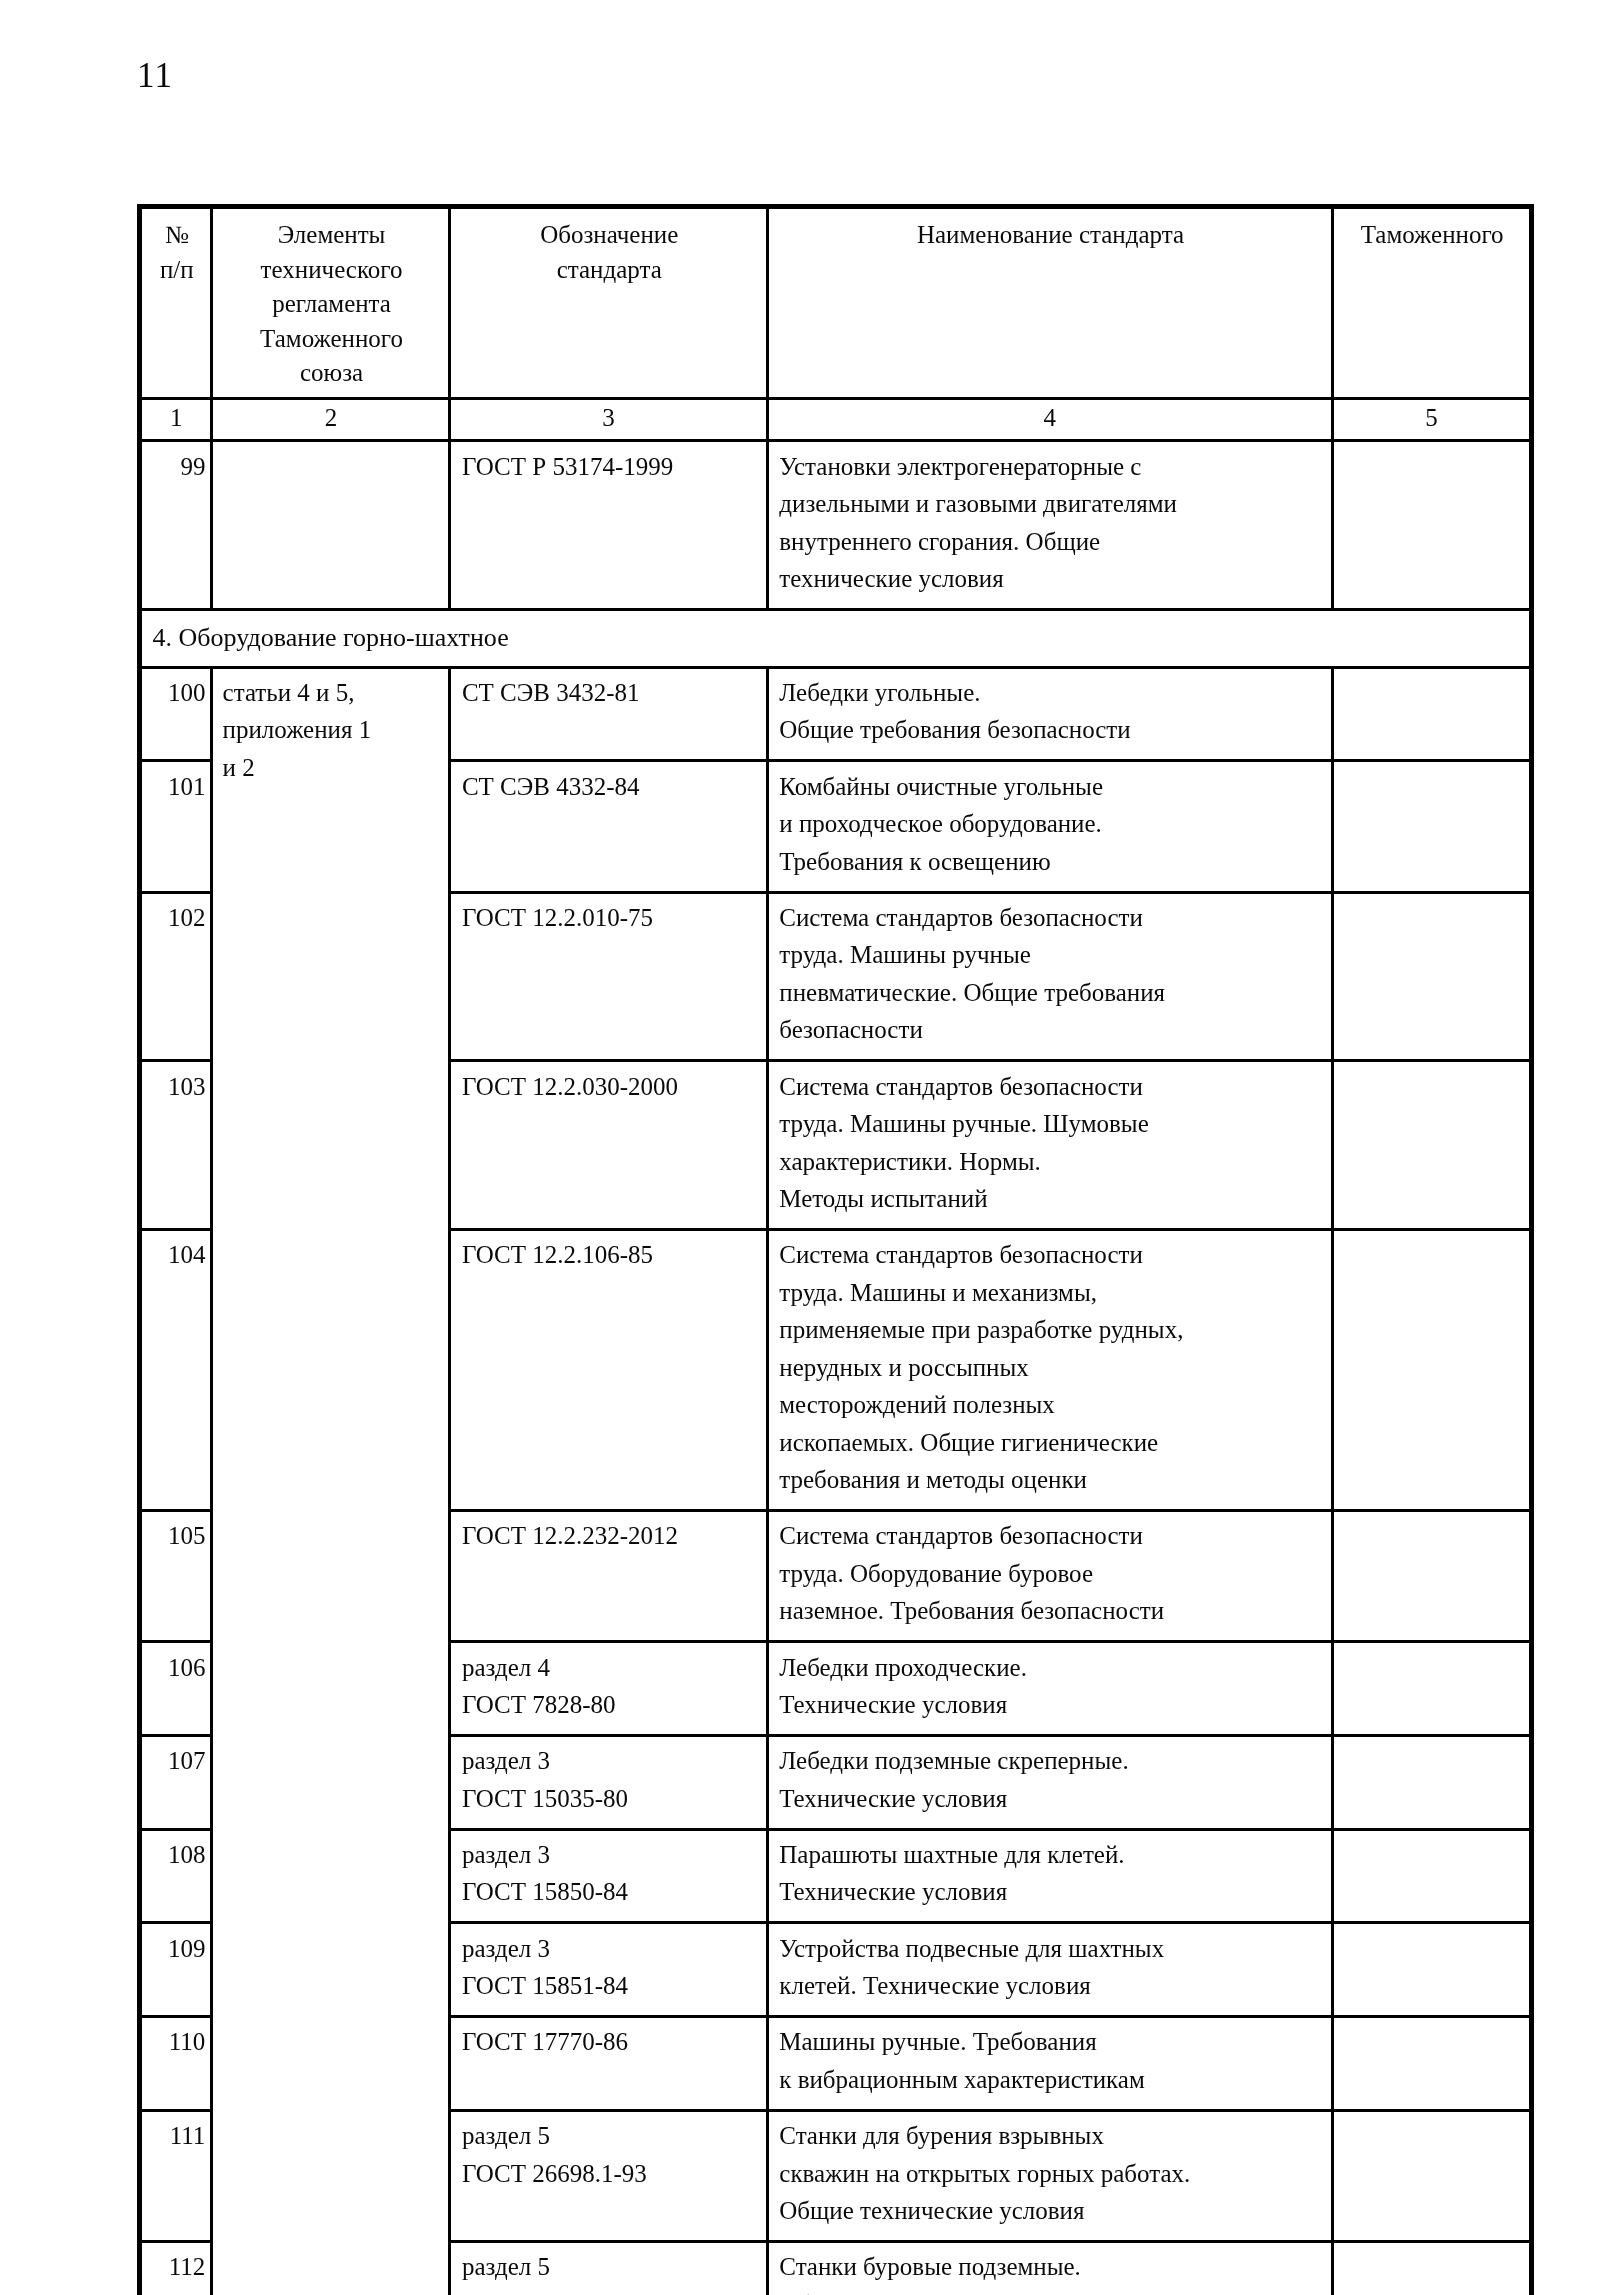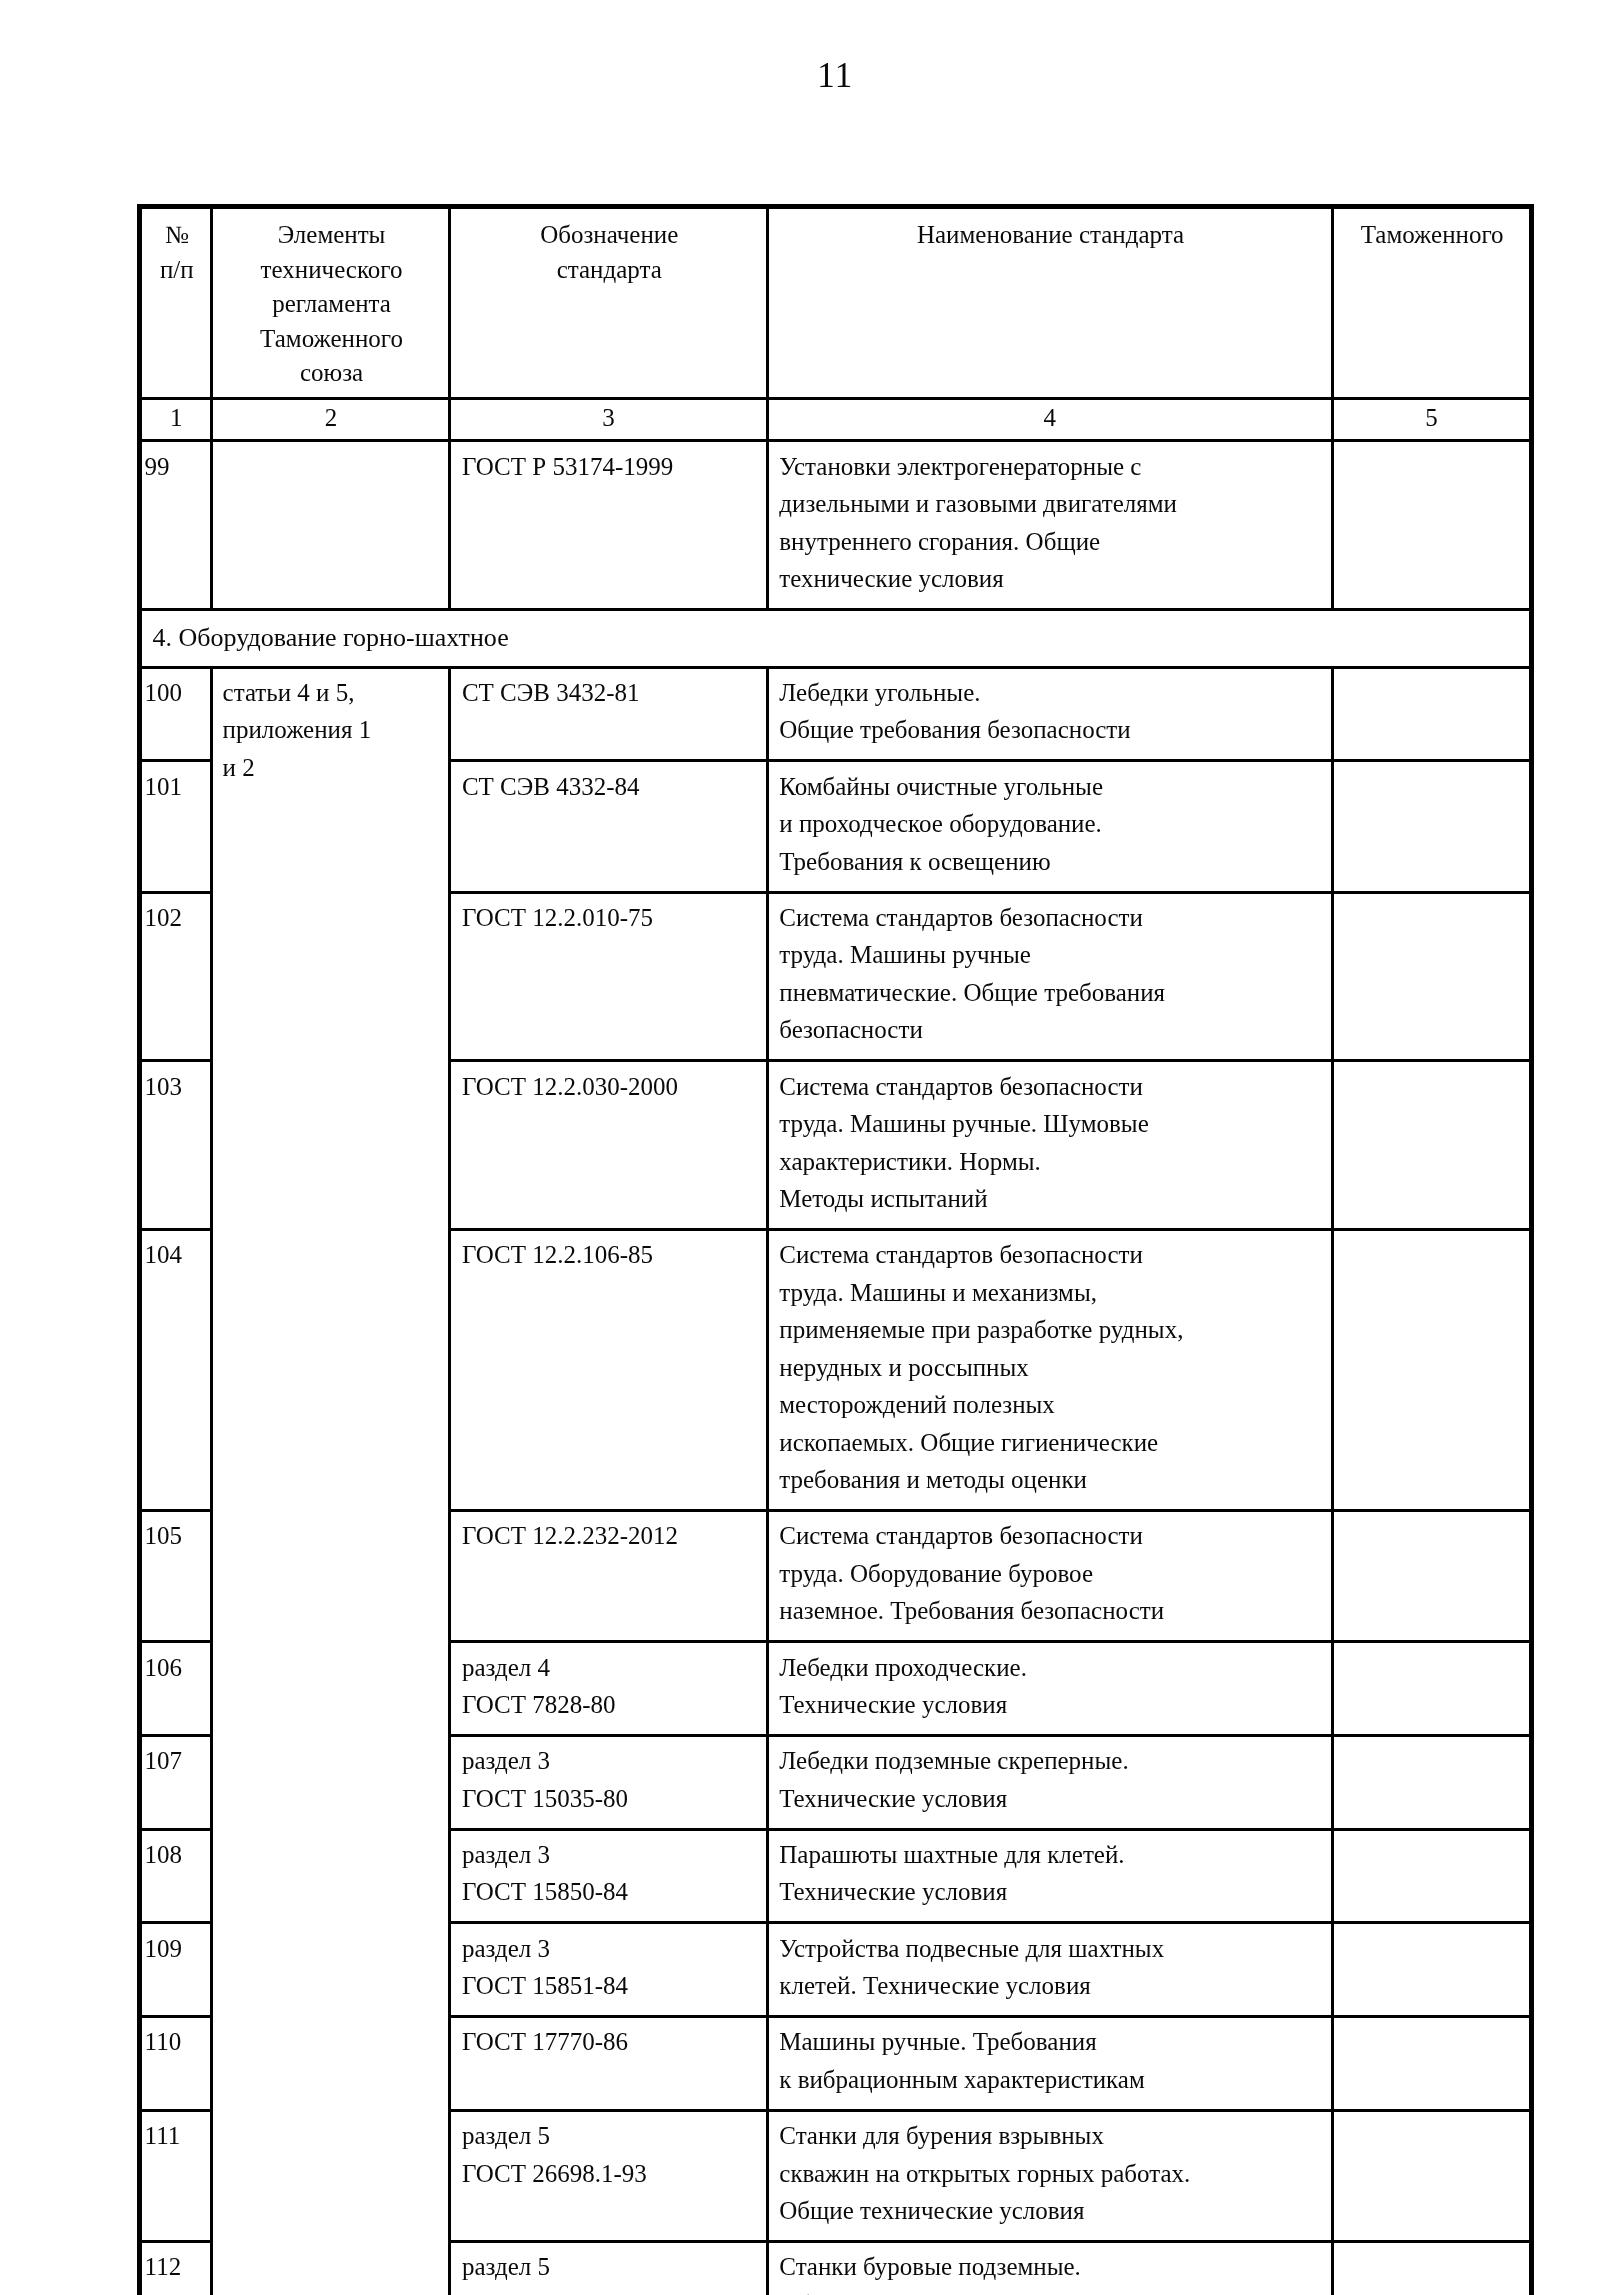--- a/index.html
+++ b/index.html
@@ -12,21 +12,20 @@
     height: 2295px;
     position: relative;
     font-family: "Liberation Serif", "DejaVu Serif", serif;
     color: #0a0a0a;
   }
   .page-number {
     position: absolute;
     top: 56px;
     left: 137px;
     width: 1397px;
-    text-align: center;
     font-size: 35px;
     letter-spacing: 1.3px;
   }
   table.standards {
     position: absolute;
     top: 204px;
     left: 137px;
     width: 1397px;
     border-collapse: collapse;
     table-layout: fixed;
@@ -54,21 +53,21 @@
     line-height: 1.38;
     padding-top: 9.2px;
     padding-bottom: 6.5px;
   }
   tr.colnum-row td {
     text-align: center;
     line-height: 1.15;
     padding: 3.9px 2.6px 6.5px 2.6px;
   }
   td.num-cell {
-    text-align: left;
+    text-align: right;
     padding-left: 2.6px;
     padding-right: 5px;
   }
   td.section-cell {
     font-size: 26px;
     line-height: 1.45;
     padding-top: 7.9px;
     padding-bottom: 9.2px;
   }
   td.elements-cell {

